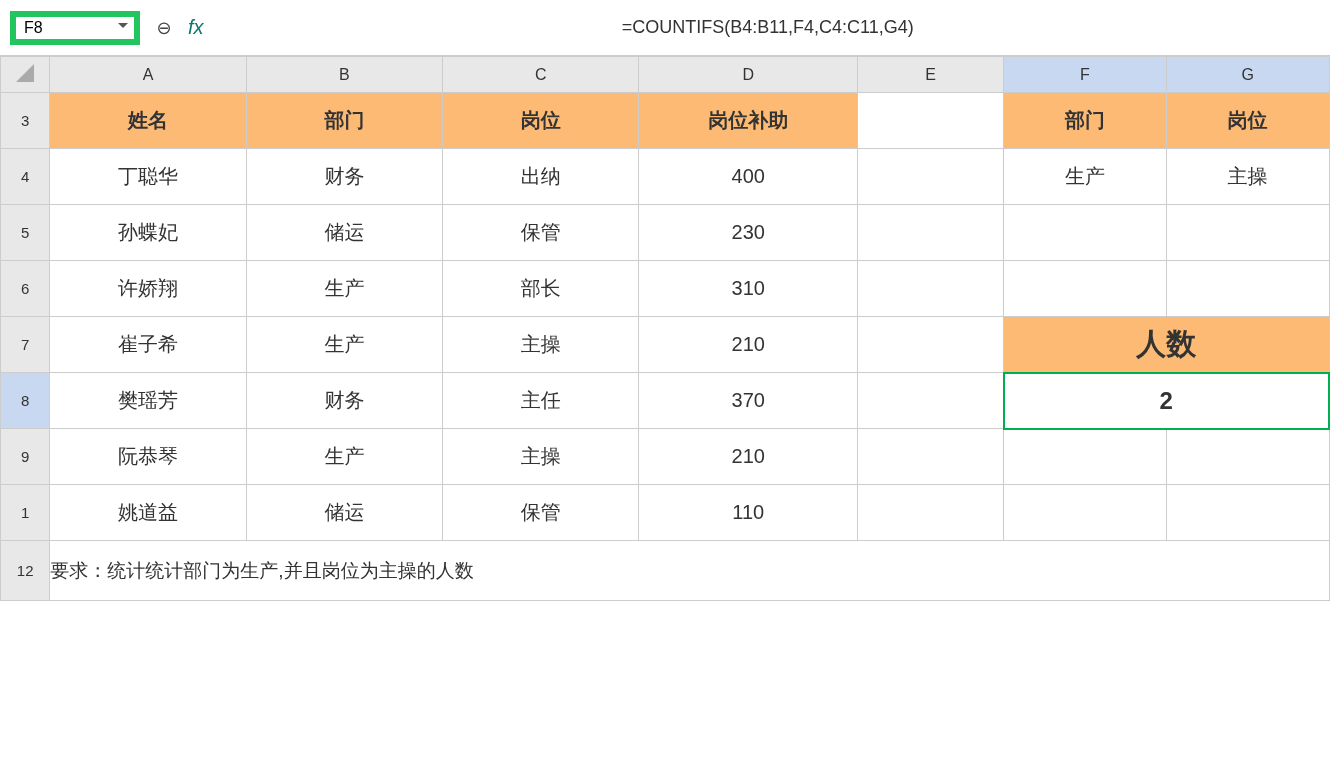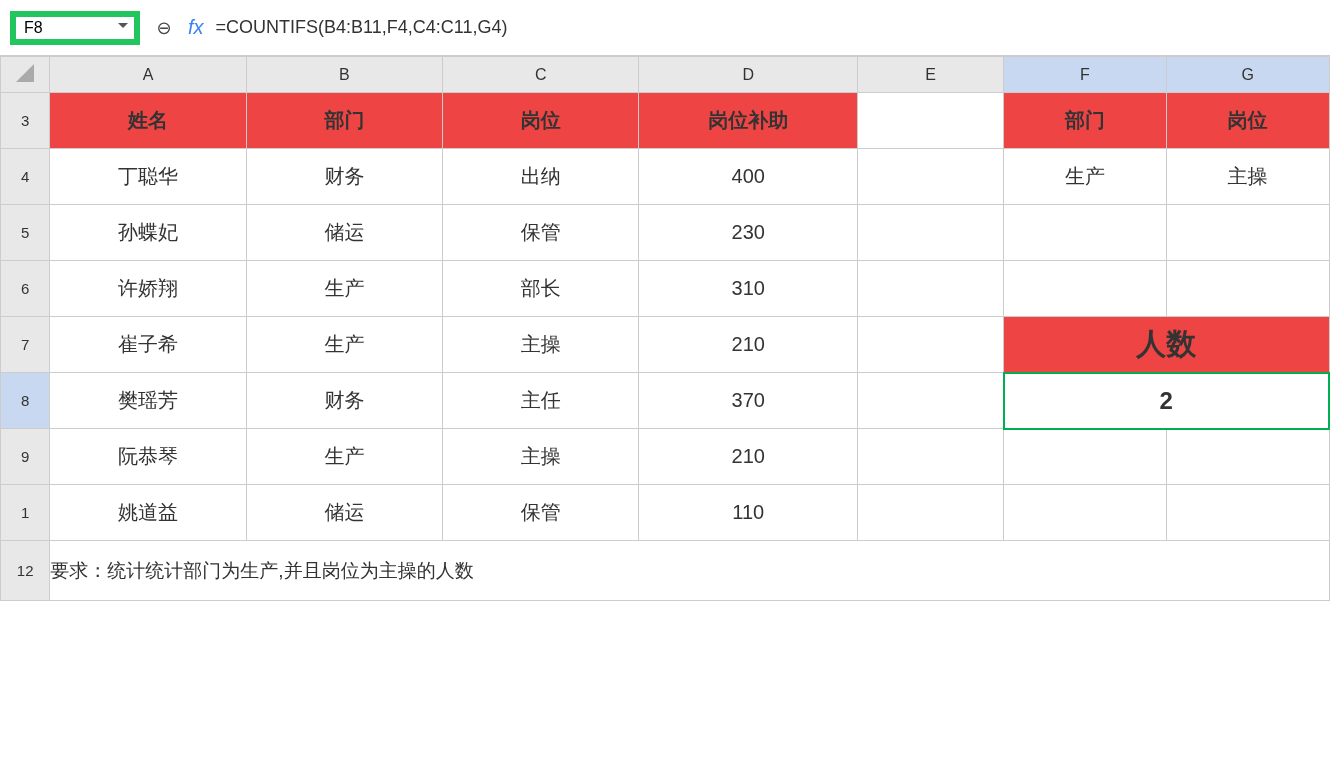--- a/index.html
+++ b/index.html
@@ -50,29 +50,30 @@
       display: flex;
       align-items: center;
       justify-content: center;
       cursor: pointer;
       font-size: 18px;
       color: #444;
     }
     .fx-label {
       font-style: italic;
       font-size: 20px;
-      color: #3b82f6;
+      color: #0f766e;
       margin-right: 4px;
     }
     .formula-input {
       flex: 1;
       font-size: 18px;
       border: none;
       outline: none;
       color: #333;
+      text-align: center;
     }
 
     
     .spreadsheet {
       width: 100%;
     }
 
     table {
       border-collapse: collapse;
       width: 100%;
@@ -112,21 +113,21 @@
     
     td.cell {
       border: 1px solid #ccc;
       vertical-align: middle;
       text-align: center;
       font-size: 20px;
       height: 56px;
       color: #333;
     }
     td.cell.yellow-bg {
-      background-color: #ef4444;
+      background-color: #fdba74;
       font-weight: bold;
     }
     td.cell.active-cell {
       border: 2px solid #00b050;
       outline: none;
     }
     td.cell.col-a { width: 175px; }
     td.cell.col-b { width: 175px; }
     td.cell.col-c { width: 175px; }
     td.cell.col-d { width: 195px; }

